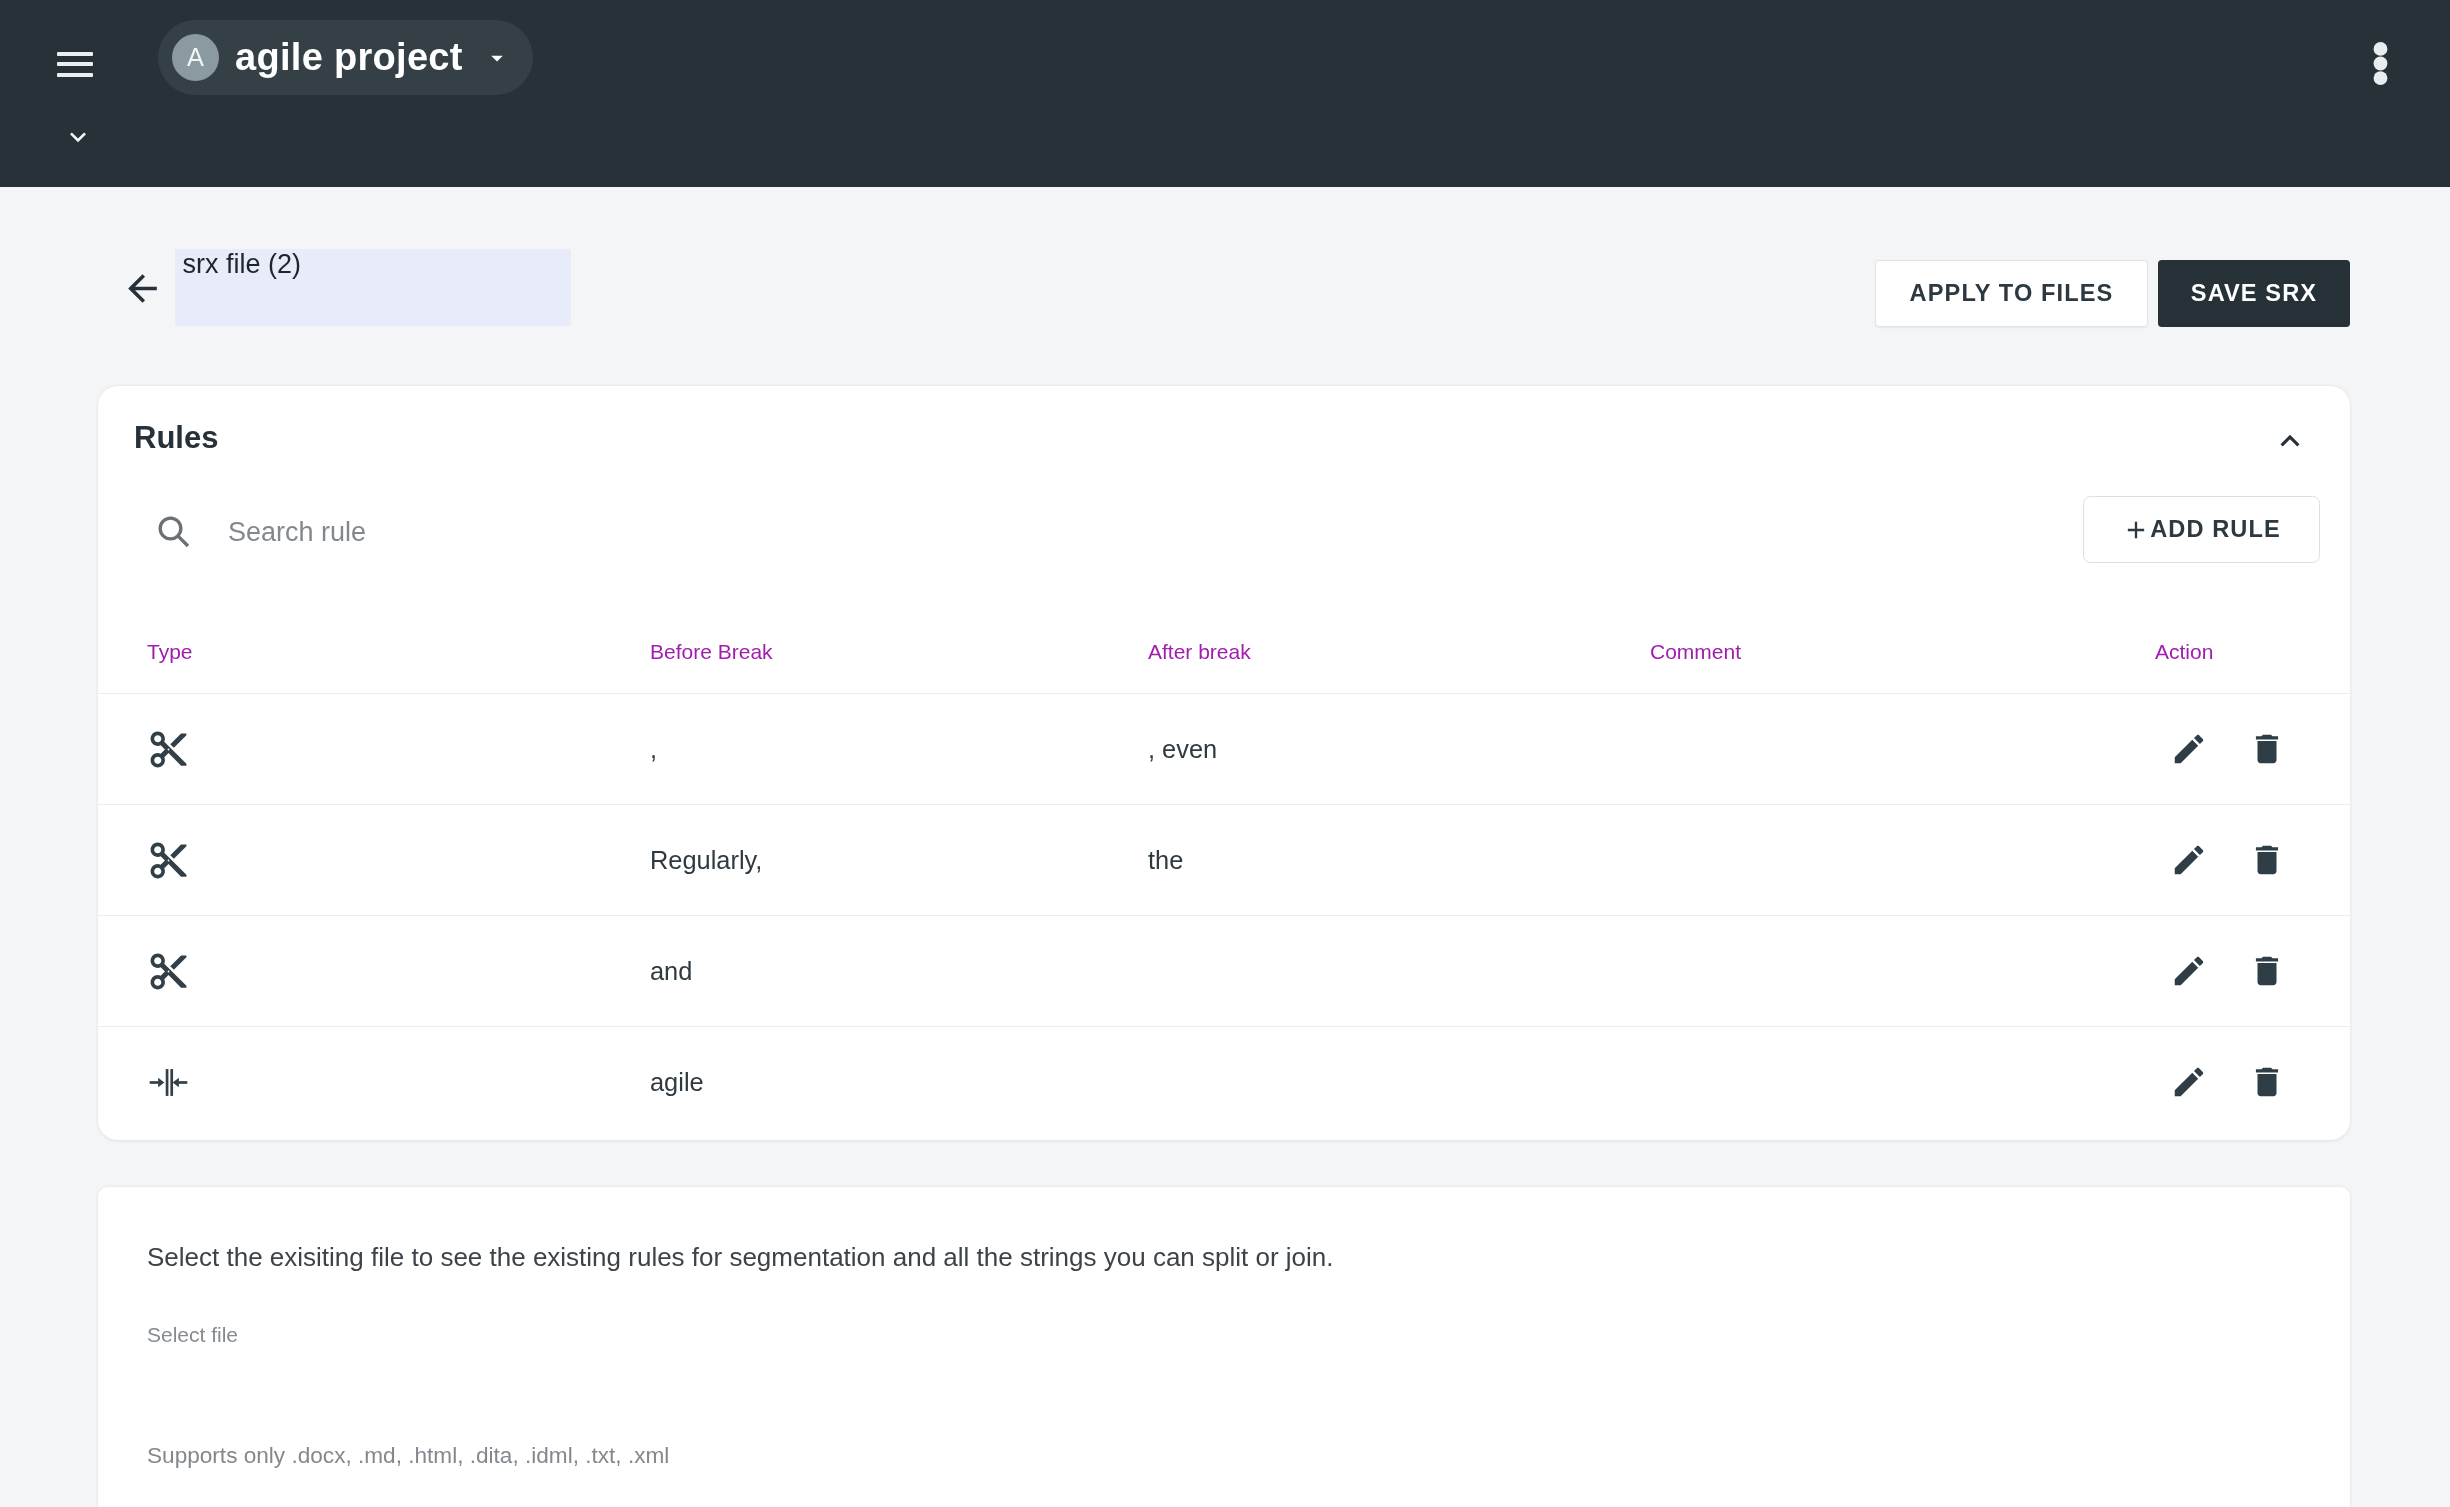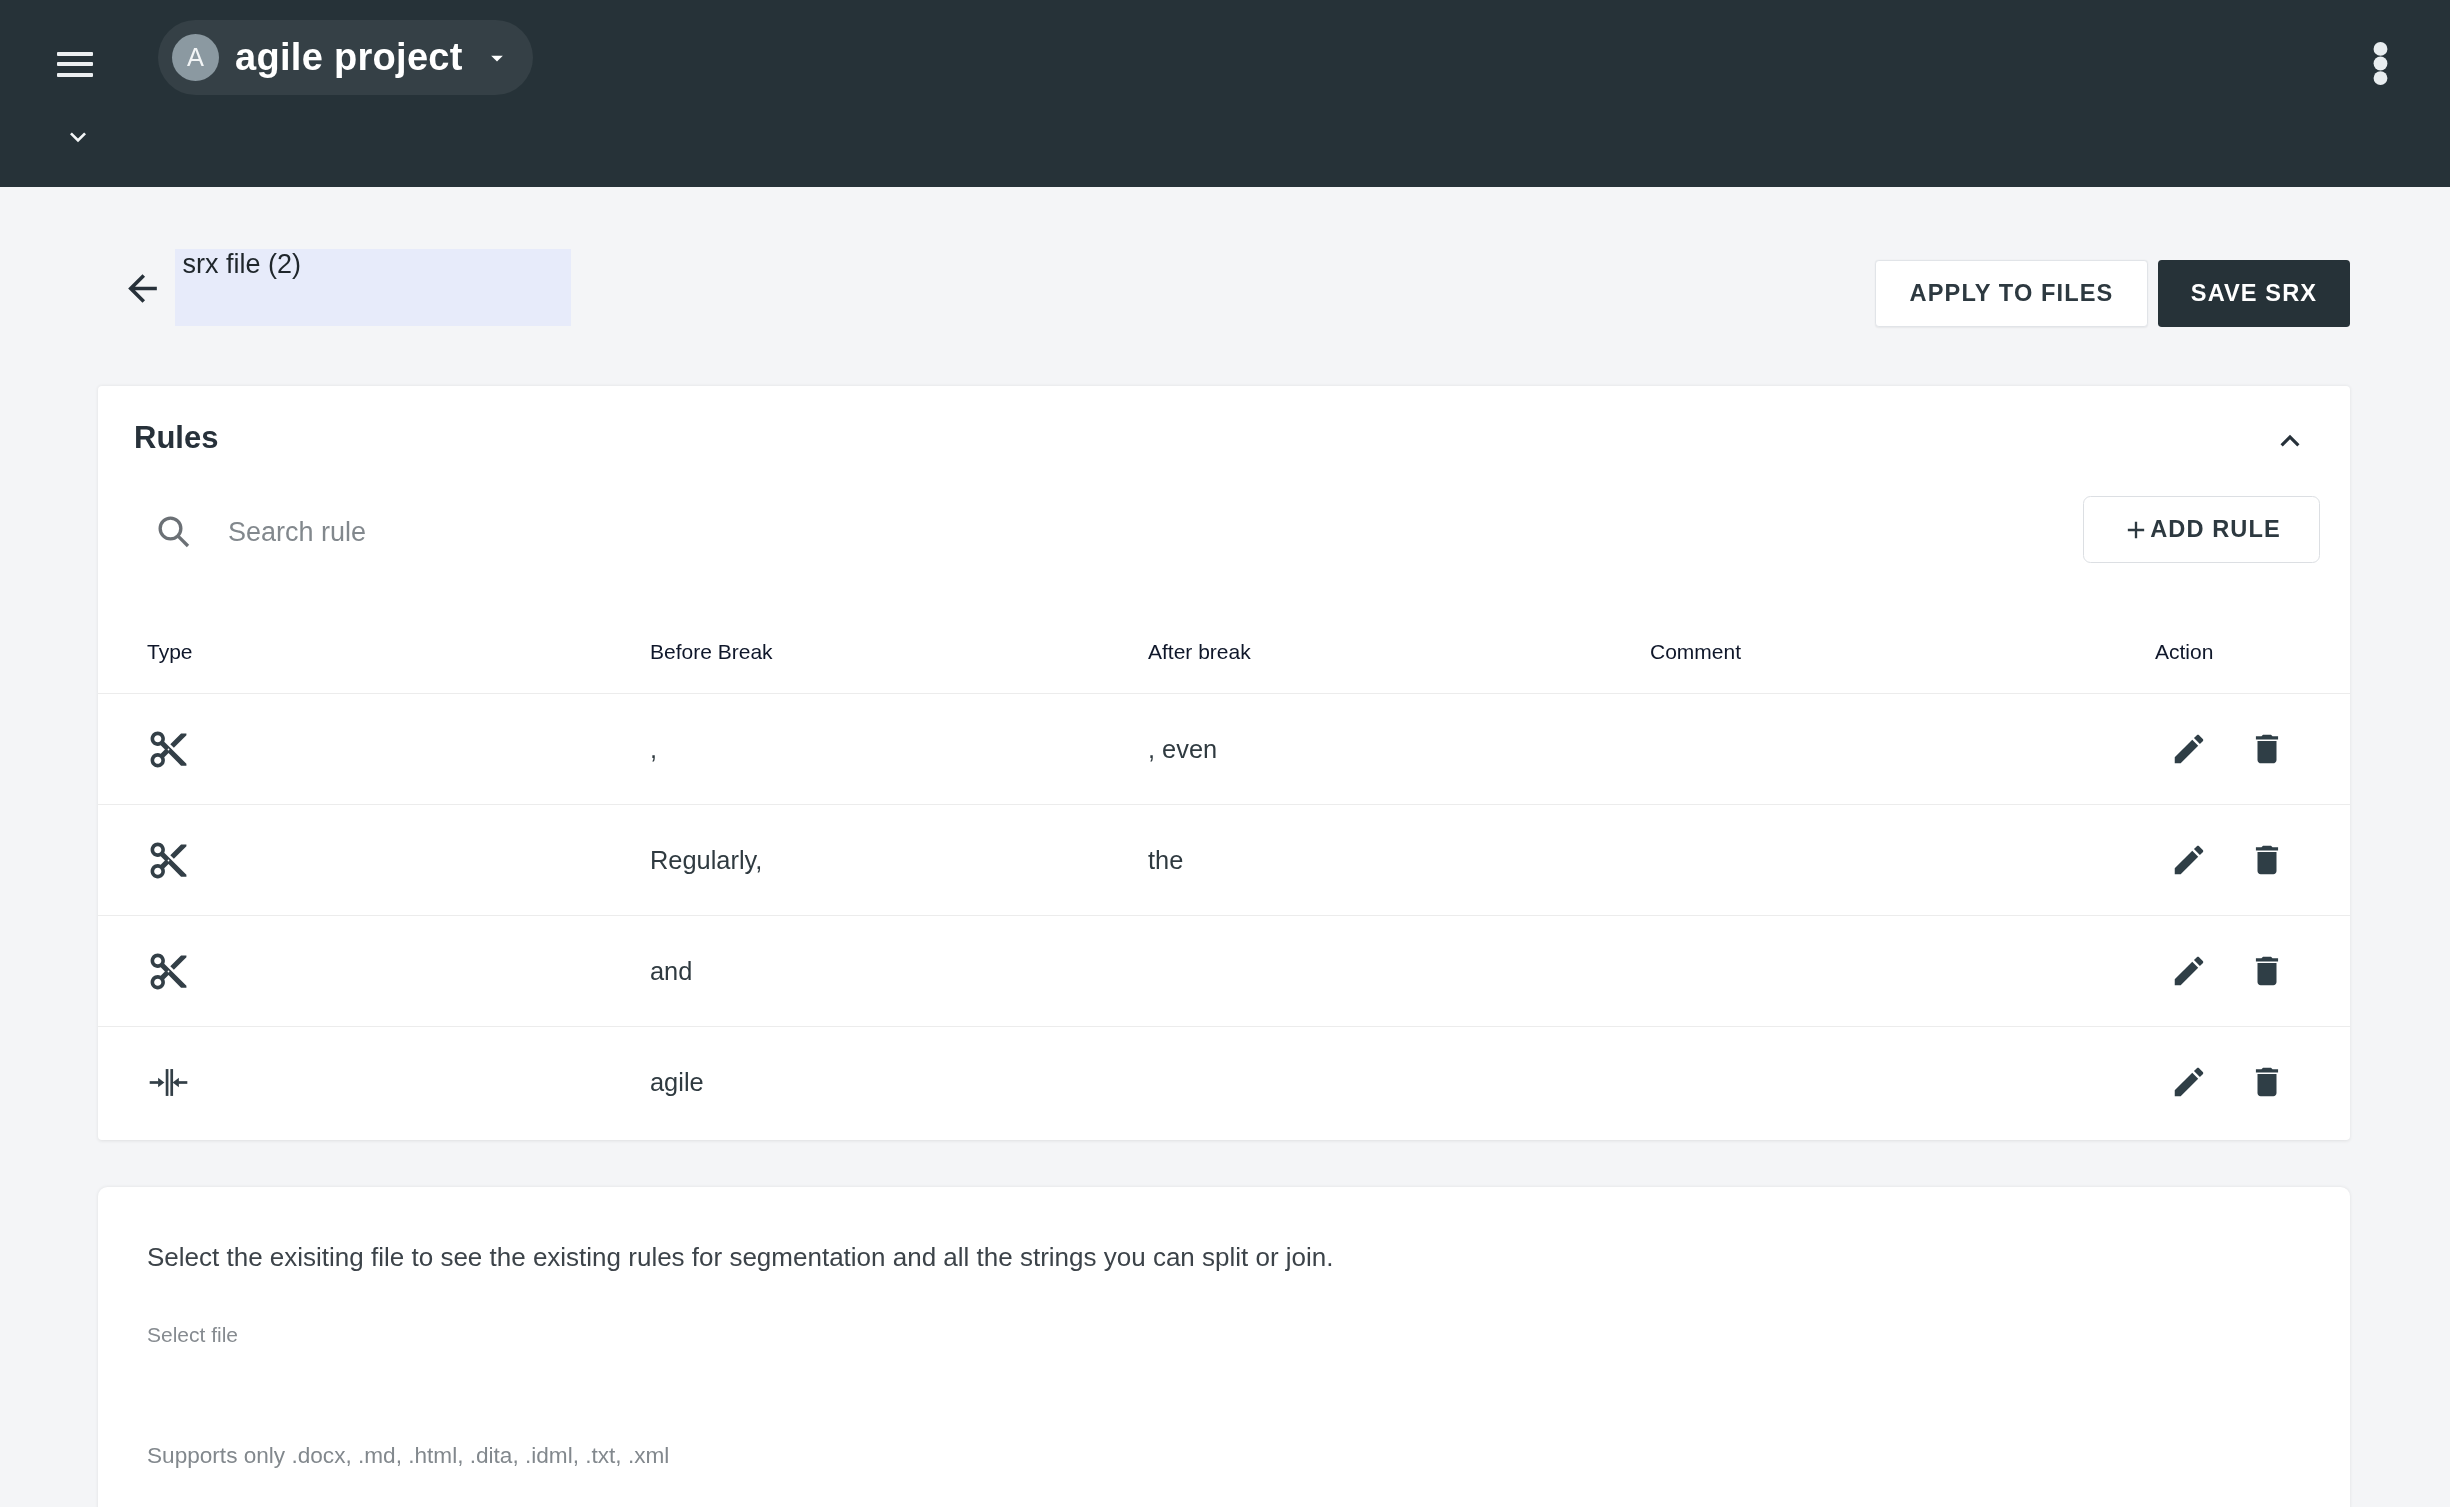--- a/index.html
+++ b/index.html
@@ -51,21 +51,21 @@
     position:absolute; left:1875px; top:260px; width:273px; height:67px;
     background:#fff; border:0.9px solid #e1e4e8; color:#2d3940;
     box-shadow:0 0.9px 1.9px rgba(0,0,0,.06);
   }
   .save-btn {
     position:absolute; left:2158px; top:260px; width:192px; height:67px;
     background:#263238; color:#fff;
   }
 
   
-  .card { position:absolute; background:#fff; border-radius:4px; box-shadow:0 0.9px 3.8px rgba(0,0,0,.09); }
+  .card { position:absolute; background:#fff; border-radius:20px; box-shadow:0 0.9px 3.8px rgba(0,0,0,.09); }
   .rules-card { left:98px; top:386px; width:2252px; height:754px; }
   .rules-title { position:absolute; left:36px; top:34px; font-size:31px; font-weight:bold; color:#27313a; }
   .collapse-btn { position:absolute; right:41px; top:36px; cursor:pointer; }
 
   .search-icon { position:absolute; left:55px; top:125px; }
   .search-input {
     position:absolute; left:130px; top:121px; width:848px; height:51px;
     border:none; outline:none; background:transparent; font-family:inherit;
     font-size:27px; color:#27313a;
   }
@@ -73,21 +73,21 @@
 
   .add-rule-btn {
     position:absolute; left:1985px; top:110px; width:237px; height:67px;
     background:#fff; border:0.9px solid #dcdfe3; border-radius:7.5px;
     color:#2d3940;
   }
 
   .rules-table { position:absolute; left:0; top:224px; width:2252px; }
   .trow { display:grid; grid-template-columns:503px 498px 502px 505px 1fr;
           padding-left:49px; align-items:center; }
-  .trow.head { height:83px; font-size:21px; color:#0f172a; }
+  .trow.head { height:83px; font-size:21px; color:#a21caf; }
   .trow.body { height:111px; border-top:0.9px solid #ececec; font-size:25.4px; color:#2f3a40; }
   .type-cell { display:flex; align-items:center; }
   .action-cell { display:flex; align-items:center; gap:36px; padding-left:13px; }
   .icon-btn { cursor:pointer; background:none; border:none; padding:1.9px; }
 
   
   .file-card { left:98px; top:1187px; width:2252px; height:358px; border-radius:9.4px 9.4px 0 0; }
   .description { position:absolute; left:49px; top:55px; font-size:26px; color:#3c4349; }
   .select-label { position:absolute; left:49px; top:136px; font-size:21px; color:#868b90; }
   .select-field { position:absolute; left:49px; top:166px; width:2158px; height:76px; cursor:pointer; }

